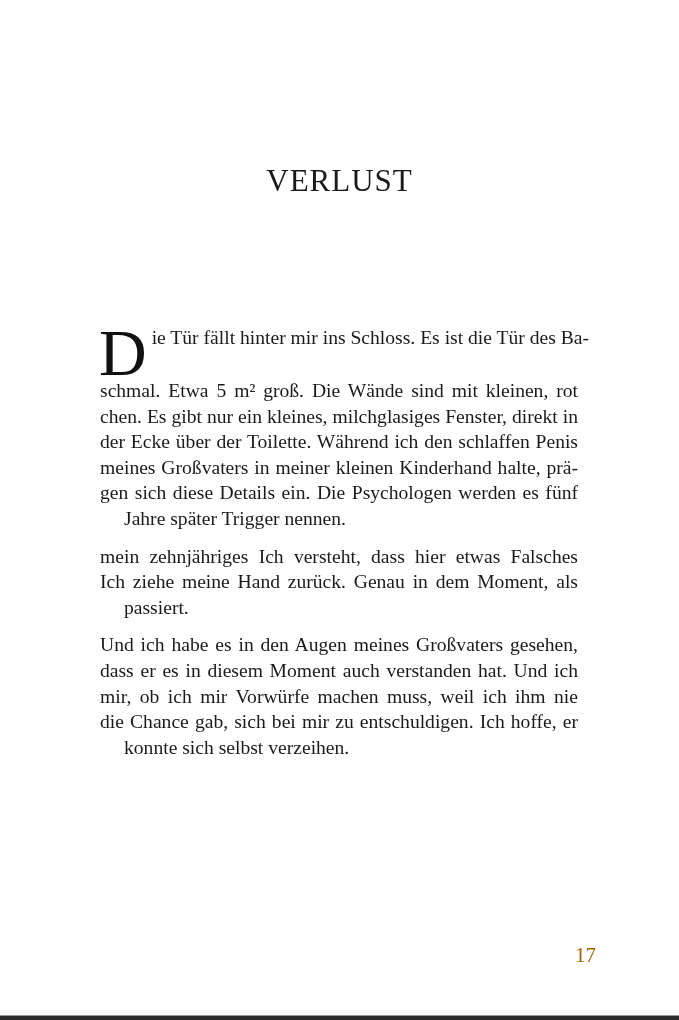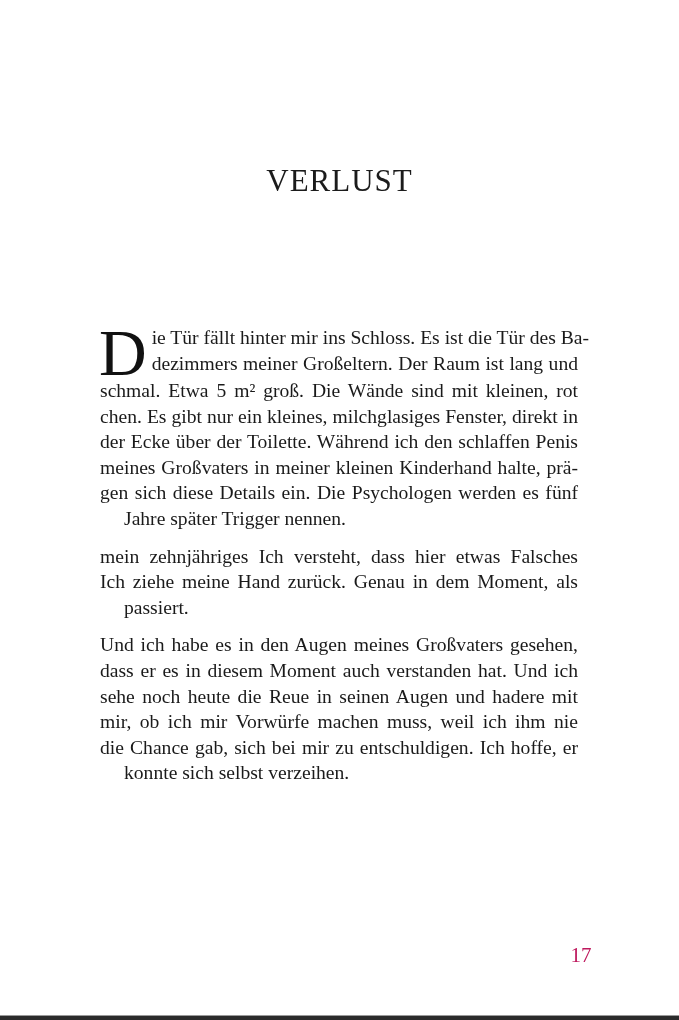--- a/index.html
+++ b/index.html
@@ -66,23 +66,23 @@
       padding: 0;
       color: #111;
     }
     .italic {
     }
     .page-number {
       position: absolute;
       top: 943px;
       left: 566px;
       width: 30px;
-      text-align: center;
+      text-align: right;
       font-size: 21px;
-      color: #be185d;
+      color: #a16207;
     }
     .bottom-bar {
       position: absolute;
       left: 0;
       bottom: 0;
       width: 679px;
       height: 4px;
       background: #2b2b2b;
       border-top: 1px solid #9a9a9a;
     }
@@ -92,39 +92,37 @@
 
 <div class="page">
 
   <h1 class="chapter-title">VERLUST</h1>
 
   <div class="body-text">
 
     <p>
       <span class="dropcap">D</span>
       <span class="line">ie Tür fällt hinter mir ins Schloss. Es ist die Tür des Ba-</span>
-      <span class="line">dezimmers meiner Großeltern. Der Raum ist lang und</span>
       <span class="line" style="clear:left;">schmal. Etwa 5 m² groß. Die Wände sind mit kleinen, rot</span>
       <span class="line">chen. Es gibt nur ein kleines, milchglasiges Fenster, direkt in</span>
       <span class="line">der Ecke über der Toilette. Während ich den schlaffen Penis</span>
       <span class="line">meines Großvaters in meiner kleinen Kinderhand halte, prä-</span>
       <span class="line">gen sich diese Details ein. Die Psychologen werden es fünf</span>
       <span class="line last">Jahre später Trigger nennen.</span>
     </p>
 
     <p>
       <span class="line">mein zehnjähriges Ich versteht, dass hier etwas Falsches</span>
       <span class="line">Ich ziehe meine Hand zurück. Genau in dem Moment, als</span>
       <span class="line last">passiert.</span>
     </p>
 
     <p class="italic">
       <span class="line">Und ich habe es in den Augen meines Großvaters gesehen,</span>
       <span class="line">dass er es in diesem Moment auch verstanden hat. Und ich</span>
-      <span class="line">sehe noch heute die Reue in seinen Augen und hadere mit</span>
       <span class="line">mir, ob ich mir Vorwürfe machen muss, weil ich ihm nie</span>
       <span class="line">die Chance gab, sich bei mir zu entschuldigen. Ich hoffe, er</span>
       <span class="line last">konnte sich selbst verzeihen.</span>
     </p>
 
   </div>
 
   <div class="page-number">17</div>
 </div>
 

